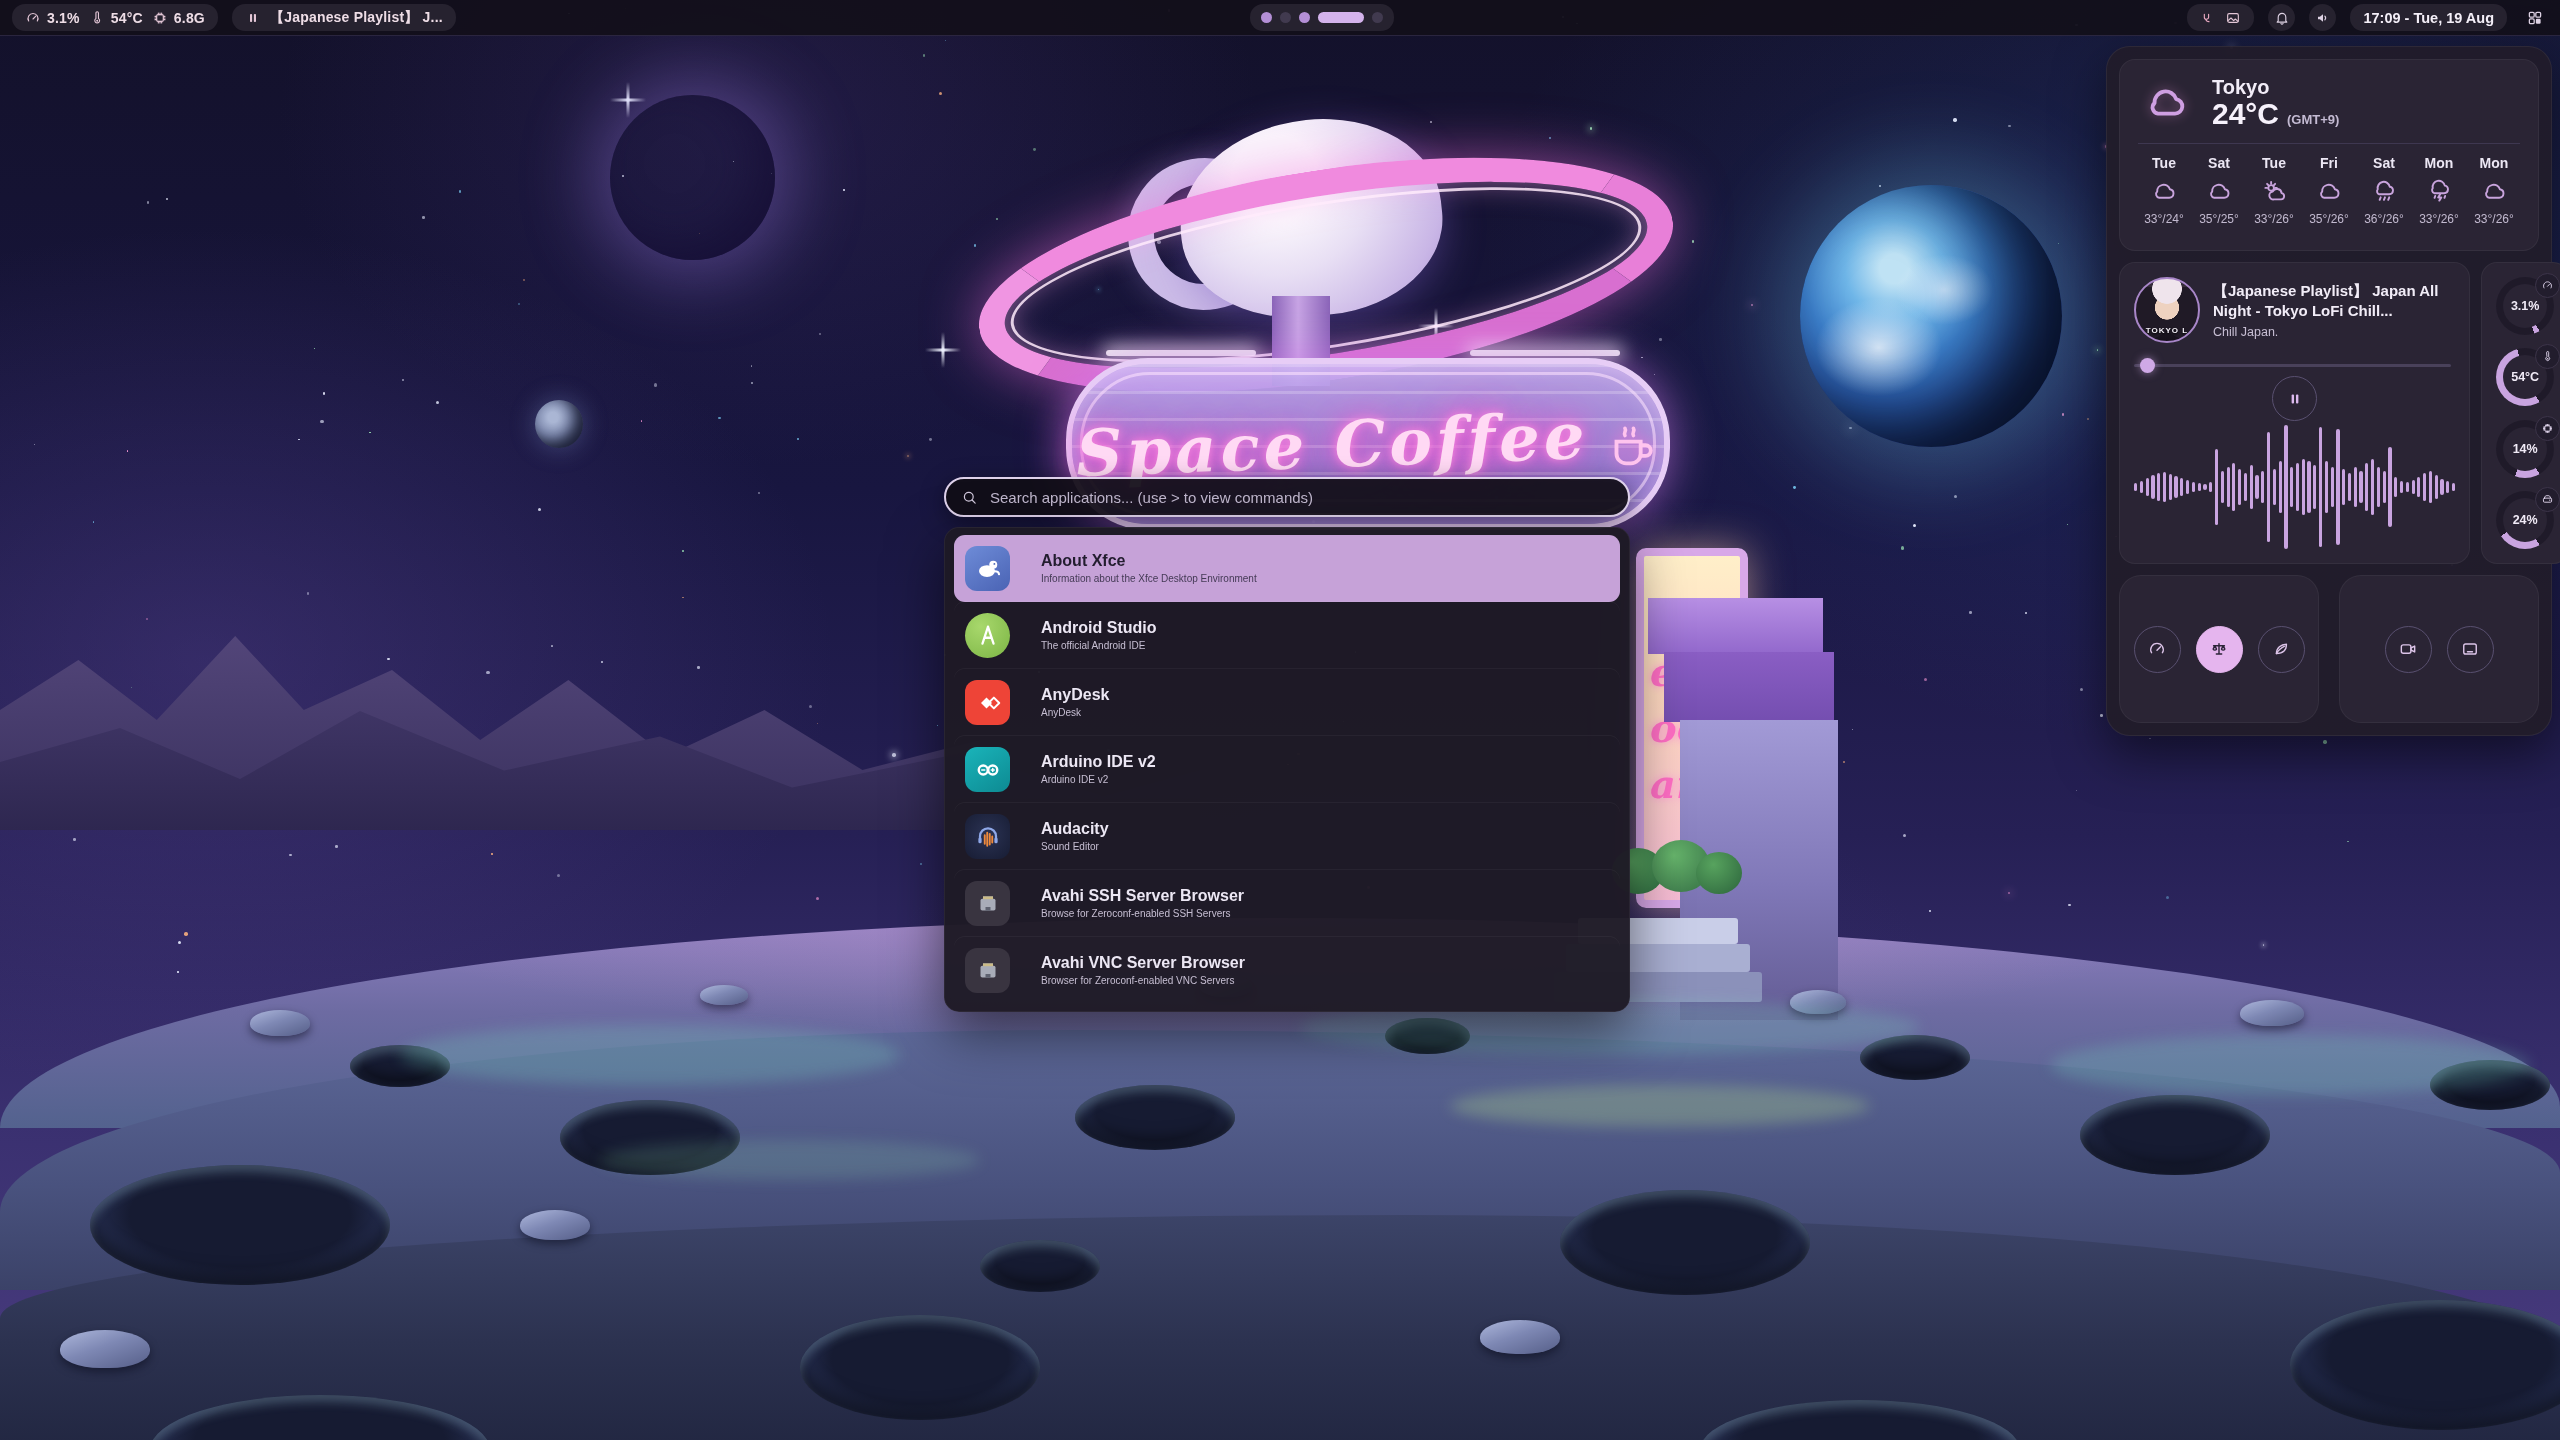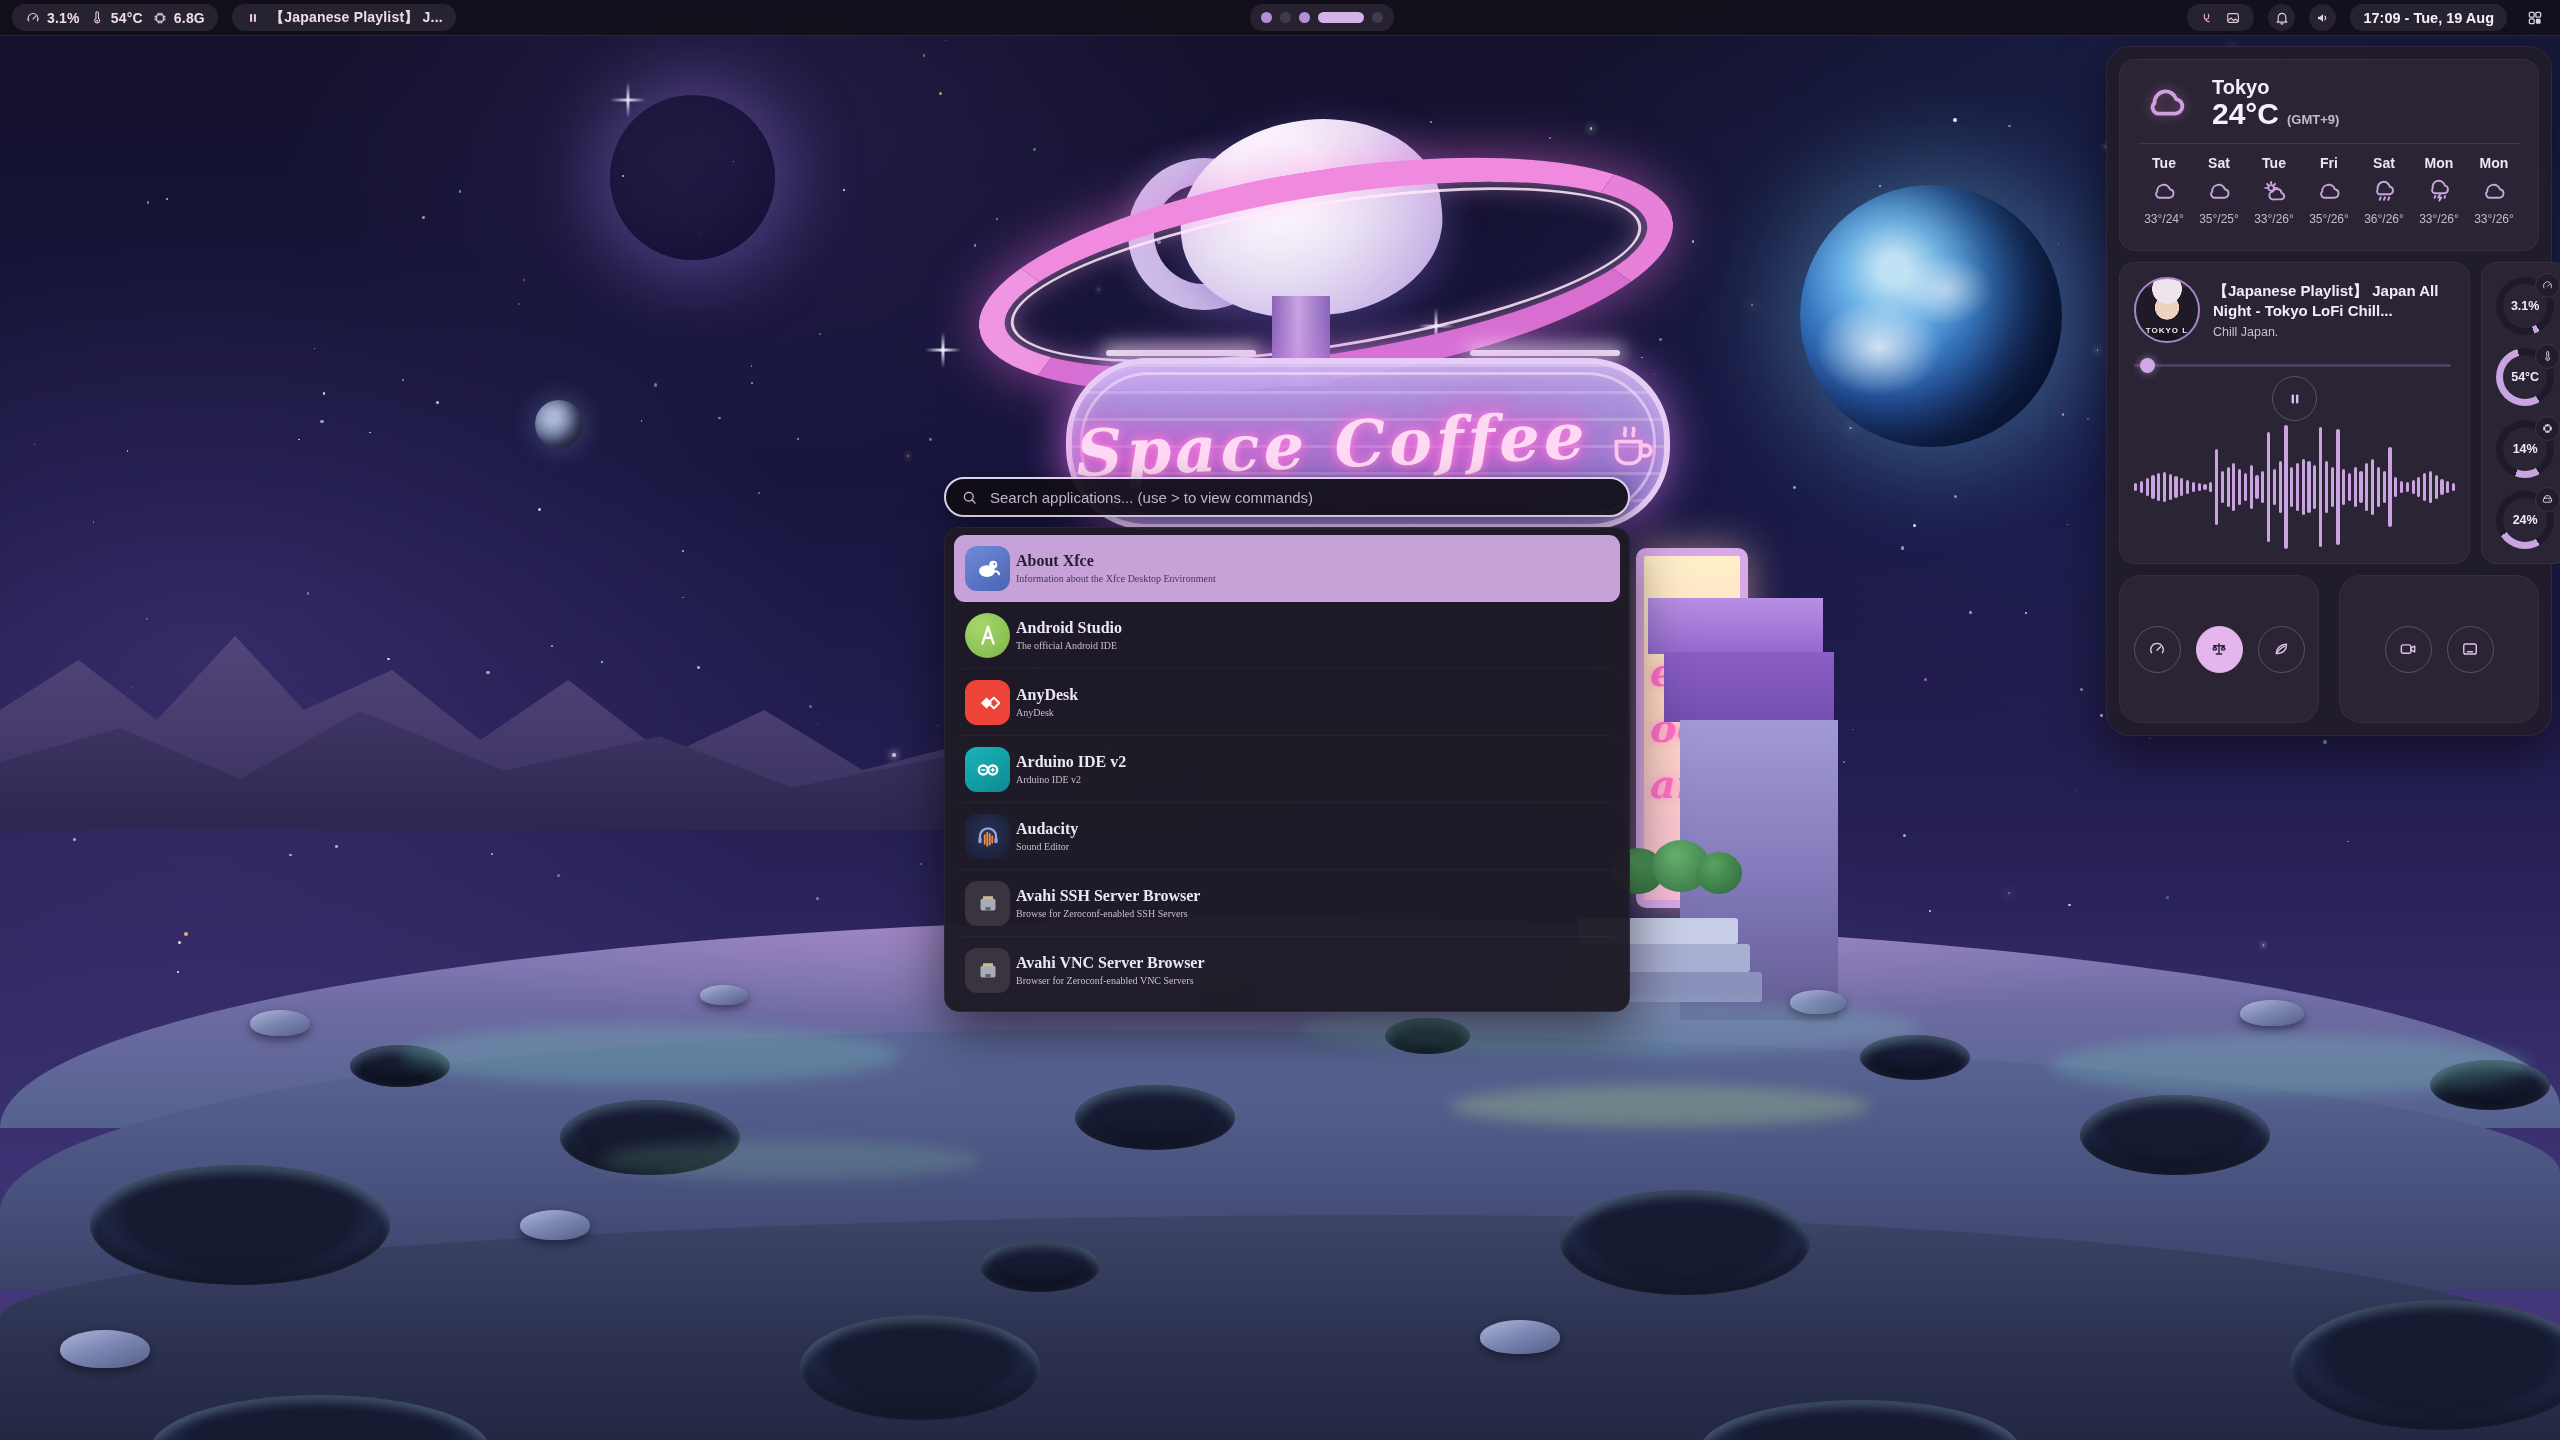--- a/index.html
+++ b/index.html
@@ -137,21 +137,21 @@
   #launcher{position:absolute;left:944px;top:477px;width:686px;z-index:40;}
   #search-bar{height:40px;border-radius:20px;border:2px solid #ded1ea;background:rgba(17,14,23,.93);
     display:flex;align-items:center;padding:0 15px;gap:10px;box-sizing:border-box;
     box-shadow:0 6px 24px rgba(0,0,0,.4);}
   #search-bar .bar-ic{color:#cfc6da;width:17px;height:17px;flex:none;}
   #search-input{flex:1;background:transparent;border:none;outline:none;color:#e8e2f0;font-size:15px;
     font-family:"Liberation Sans","DejaVu Sans",sans-serif;}
   #search-input::placeholder{color:#bdb4ca;}
   #results{margin-top:10px;background:rgba(30,26,37,.97);border-radius:15px;padding:7px 9px;
     border:1px solid rgba(255,255,255,.05);box-shadow:0 20px 55px rgba(0,0,0,.55);}
-  .result{display:flex;align-items:center;gap:6px;padding:11px 11px;border-radius:11px;font-family:Liberation Serif, serif;}
+  .result{display:flex;align-items:center;gap:31px;padding:11px 11px;border-radius:11px;}
   .result + .result{box-shadow:0 -1px 0 rgba(255,255,255,.045);}
   .result.selected{background:#c6a2d8;box-shadow:none;}
   .appicon{width:45px;height:45px;border-radius:12px;display:flex;align-items:center;justify-content:center;flex:none;}
   .appicon .svgic{width:30px;height:30px;}
   .appicon.xfce-icon{background:linear-gradient(145deg,#6e8cd8,#4a63b4);}
   .appicon.android-studio-icon{background:radial-gradient(circle at 35% 30%,#a8d86c,#7cb545);border-radius:50%;}
   .appicon.anydesk-icon{background:#ee4437;}
   .appicon.arduino-icon{background:linear-gradient(145deg,#1ab4ba,#0d8a92);}
   .appicon.audacity-icon{background:radial-gradient(circle at 50% 45%,#2b3354,#171c33);}
   .appicon.network-icon{background:#393440;}

